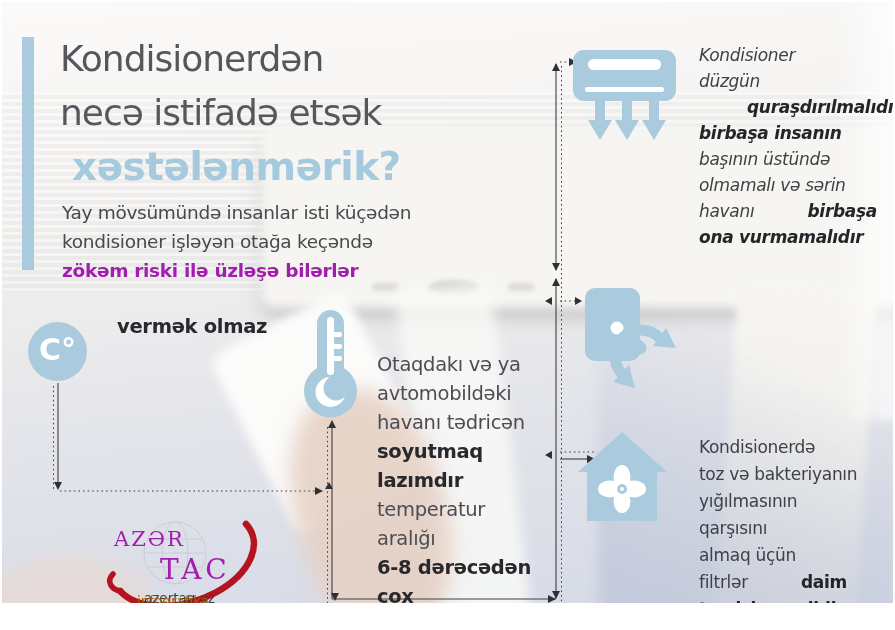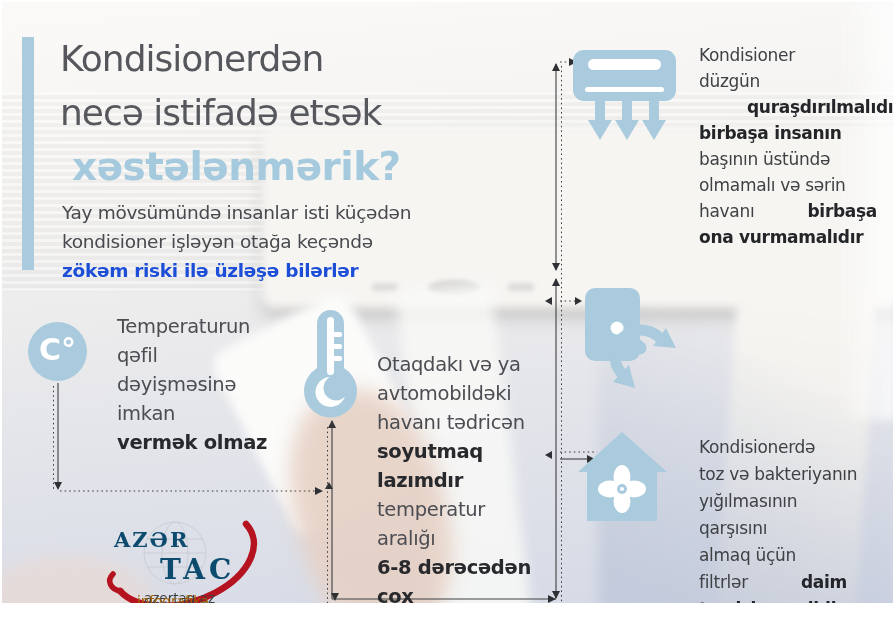--- a/index.html
+++ b/index.html
@@ -35,46 +35,46 @@
 
   
   .accent-bar{position:absolute;left:22px;top:37px;width:12px;height:233px;background:#a9cbdd;z-index:5;}
 
   
   .txt{position:absolute;z-index:20;}
   .pre{white-space:pre-line;}
   .title{left:60px;top:32px;font-size:36px;line-height:54px;letter-spacing:-1px;color:#55575c;}
   .title .t3{font-size:39px;font-weight:bold;color:#a5cade;letter-spacing:-.5px;margin-left:12px;}
   .intro{left:62px;top:198px;font-size:18.5px;line-height:29px;letter-spacing:-.3px;color:#47494e;}
-  .intro .b{font-weight:bold;color:#1d4ed8;}
+  .intro .b{font-weight:bold;color:#a21caf;}
   .body-block{font-size:19.5px;line-height:29px;letter-spacing:-.3px;color:#4b4d52;}
   .body-block .b{font-weight:bold;color:#28292d;}
   .tip-temp{left:117px;top:312px;width:190px;}
   .tip-cool{left:377px;top:313px;width:185px;margin-top:37px;}
   .side-block{font-size:17px;line-height:26px;letter-spacing:-.3px;color:#3f4145;width:196px;}
   .side-block .b{font-weight:bold;color:#242529;margin-left:48px;}
-  .tip-install{left:699px;top:42px;}
+  .tip-install{left:699px;top:42px;font-style:italic;}
   .tip-dist{left:699px;top:289px;}
   .tip-filter{left:699px;top:434px;line-height:27px;}
 
   
   .icon{position:absolute;z-index:15;}
   .celsius{left:28px;top:322px;width:59px;height:59px;border-radius:50%;background:#a9cbdd;
      display:flex;align-items:center;justify-content:center;color:#fff;font-weight:bold;font-size:30px;padding-bottom:4px;}
 
   
   .connectors{position:absolute;left:0;top:0;z-index:10;}
   .connectors .ln{stroke:#3d3e41;stroke-width:1.1;fill:none;}
   .connectors .dot{stroke:#3d3e41;stroke-width:1;fill:none;stroke-dasharray:1.6 3;}
   .connectors .ah{fill:#2f3033;stroke:none;}
 
   
   .logo{position:absolute;left:100px;top:513px;width:195px;height:108px;z-index:25;}
   .logo svg{position:absolute;left:0;top:0;}
-  .logo .brand{position:absolute;font-family:"DejaVu Serif",serif;font-weight:bold;color:#0c4a6e;}
+  .logo .brand{position:absolute;font-family:"DejaVu Serif",serif;font-weight:normal;color:#a21caf;}
   .logo .azer{left:14px;top:14px;font-size:21px;letter-spacing:2px;}
   .logo .tac{left:60px;top:40px;font-size:28px;letter-spacing:4px;}
   .logo .site{position:absolute;left:44px;top:62px;font-size:13.5px;color:#3b3d41;margin-top:15px;}
   .logo .cap{position:absolute;left:37px;top:80px;font-size:13.5px;color:#a16207;}
 </style>
 </head>
 <body>
 
 <div class="stage">
 
@@ -139,25 +139,21 @@
     <div>necə istifadə etsək</div>
     <div class="t3">xəstələnmərik?</div>
   </div>
   <div class="txt intro pre"><span>Yay mövsümündə insanlar isti küçədən
 kondisioner işləyən otağa keçəndə
 </span><span class="b">zökəm riski ilə üzləşə bilərlər</span></div>
 
   <div class="icon celsius">
       <span>C°</span>
     </div>
-  <div class="txt body-block pre tip-temp"><span>Temperaturun
-qəfil
-dəyişməsinə
-imkan
-</span><span class="b">vermək olmaz</span></div>
+  <div class="txt body-block pre tip-temp"><span class="b">vermək olmaz</span></div>
 
   <svg class="icon" style="left:300px;top:308px;" width="64" height="112" viewBox="0 0 64 112">
     <rect x="17" y="2" width="27" height="72" rx="13.5" fill="#a9cbdd"></rect>
     <circle cx="30.5" cy="83" r="26.5" fill="#a9cbdd"></circle>
     <rect x="27" y="9" width="7" height="58" rx="3.5" fill="#fff"></rect>
     <rect x="27" y="24" width="15" height="5" rx="2" fill="#fff"></rect>
     <rect x="27" y="36" width="15" height="5" rx="2" fill="#fff"></rect>
     <rect x="27" y="48" width="15" height="5" rx="2" fill="#fff"></rect>
     <circle cx="30.5" cy="84" r="15" fill="#fff"></circle>
     <circle cx="36" cy="80" r="12.5" fill="#a9cbdd"></circle>

